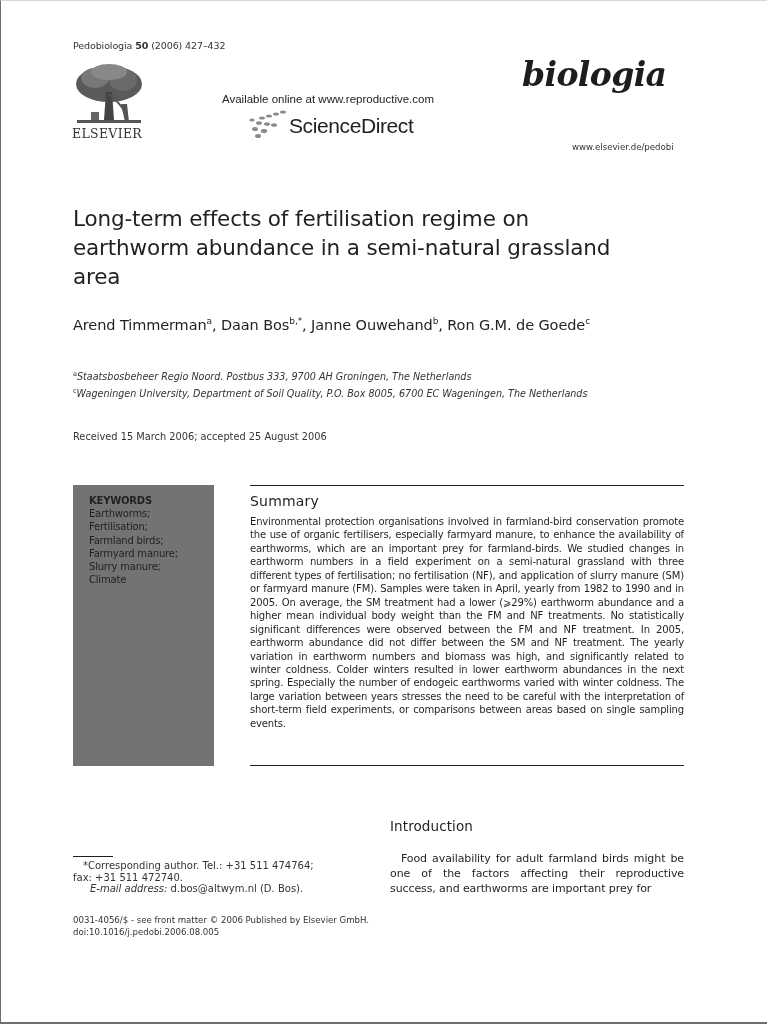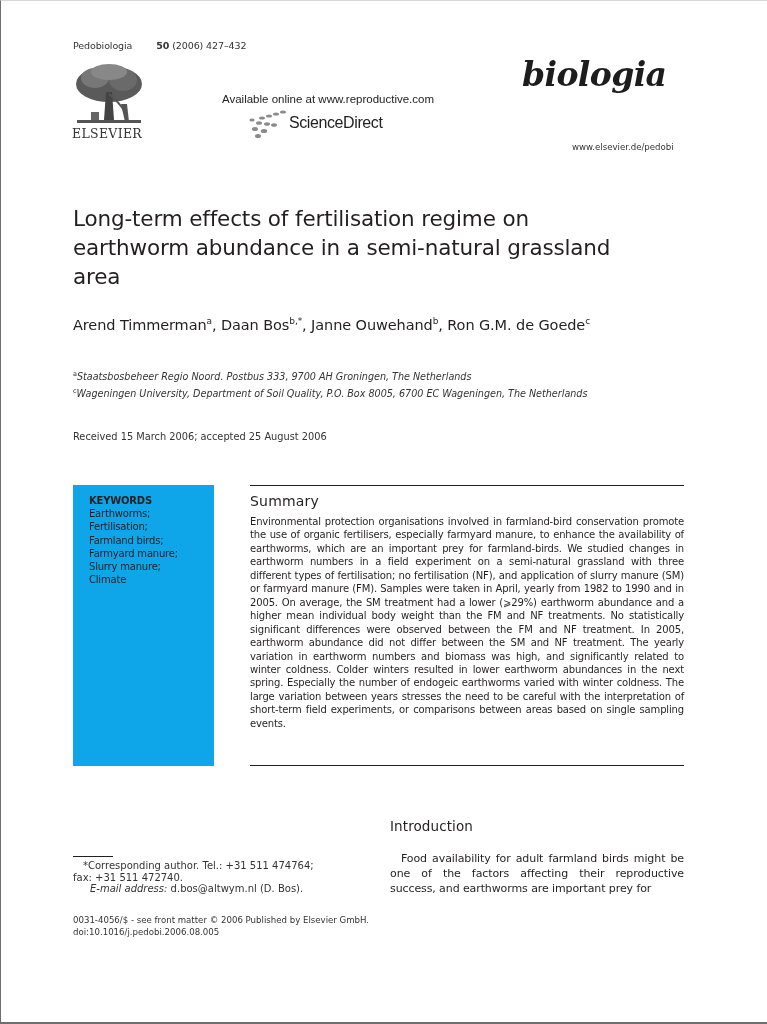--- a/index.html
+++ b/index.html
@@ -3,43 +3,43 @@
   <meta charset="utf-8">
   <style>
     * { margin: 0; padding: 0; box-sizing: border-box; }
     html, body { width: 767px; height: 1024px; background: #ffffff; overflow: hidden; }
     body { position: relative; font-family: "DejaVu Sans", sans-serif; color: #231f20; }
     .page-frame { position: absolute; left: 0; top: 0; width: 767px; height: 1024px;
       border-left: 1px solid #6e6e6e; border-bottom: 2px solid #6e6e6e; border-top: 1px solid #d8d8d8; }
     .abs { position: absolute; }
 
     .journal-ref { left: 73px; top: 40px; font-size: 9.5px; color: #333; letter-spacing: -0.1px; }
-    .journal-ref b { font-weight: bold; margin-left: 21px; }
+    .journal-ref b { font-weight: bold; }
 
     .elsevier-logo { left: 73px; top: 62px; width: 72px; height: 80px; }
     .elsevier-word { left: 72px; top: 126px; font-family: "DejaVu Serif", serif; font-size: 12.5px; letter-spacing: 0.3px; color: #333; }
 
     .available { left: 222px; top: 93px; font-family: "Liberation Sans", sans-serif; font-size: 11.5px; color: #222; }
     .sd-logo { left: 243px; top: 109px; width: 48px; height: 30px; }
-    .sd-word { left: 289px; top: 114px; font-family: "Liberation Sans", sans-serif; font-size: 16px; color: #222; letter-spacing: -0.4px; }
+    .sd-word { left: 289px; top: 114px; font-family: "Liberation Sans", sans-serif; font-size: 21px; color: #222; letter-spacing: -0.4px; }
 
     .journal-brand { left: 522px; top: 58px; font-family: "DejaVu Serif", serif; font-weight: bold; font-style: italic;
       font-size: 33px; line-height: 34px; color: #1d1d1d; letter-spacing: -0.6px; }
     .journal-url { left: 572px; top: 142px; font-size: 8.6px; color: #333; text-align: right; }
 
     .title { left: 73px; top: 204px; width: 560px; font-size: 21.5px; line-height: 29px; color: #231f20; letter-spacing: -0.15px; }
     .authors { left: 73px; top: 316px; font-size: 14.5px; color: #231f20; letter-spacing: -0.1px; white-space: nowrap; }
     .authors sup { font-size: 9px; vertical-align: 6px; }
 
     .affils { left: 73px; top: 367px; font-size: 9.6px; line-height: 14px; font-style: italic; color: #333; white-space: nowrap; }
     .affils sup { font-style: normal; font-size: 6.5px; vertical-align: 4px; }
 
     .received { left: 73px; top: 431px; font-size: 9.8px; color: #333; }
 
-    .keywords-box { left: 73px; top: 485px; width: 141px; height: 281px; background: #0ea5e9; padding: 9px 0 0 16px; }
+    .keywords-box { left: 73px; top: 485px; width: 141px; height: 281px; background: #737373; padding: 9px 0 0 16px; }
     .kw-heading { font-size: 10px; font-weight: bold; color: #231f20; line-height: 13px; letter-spacing: -0.2px; }
     .kw-item { font-size: 10px; line-height: 13.3px; color: #231f20; letter-spacing: -0.2px; }
 
     .summary-rule-top { left: 250px; top: 485px; width: 434px; height: 1px; background: #231f20; }
     .summary-head { left: 250px; top: 493px; font-size: 14px; color: #231f20; letter-spacing: 0.2px; }
     .summary-body { left: 250px; top: 515px; width: 434px; font-size: 10px; line-height: 13.45px; color: #231f20;
       text-align: justify; letter-spacing: -0.15px; }
     .summary-copy { display: block; text-align: left; }
     .summary-rule-bottom { left: 250px; top: 765px; width: 434px; height: 1px; background: #231f20; }
 

